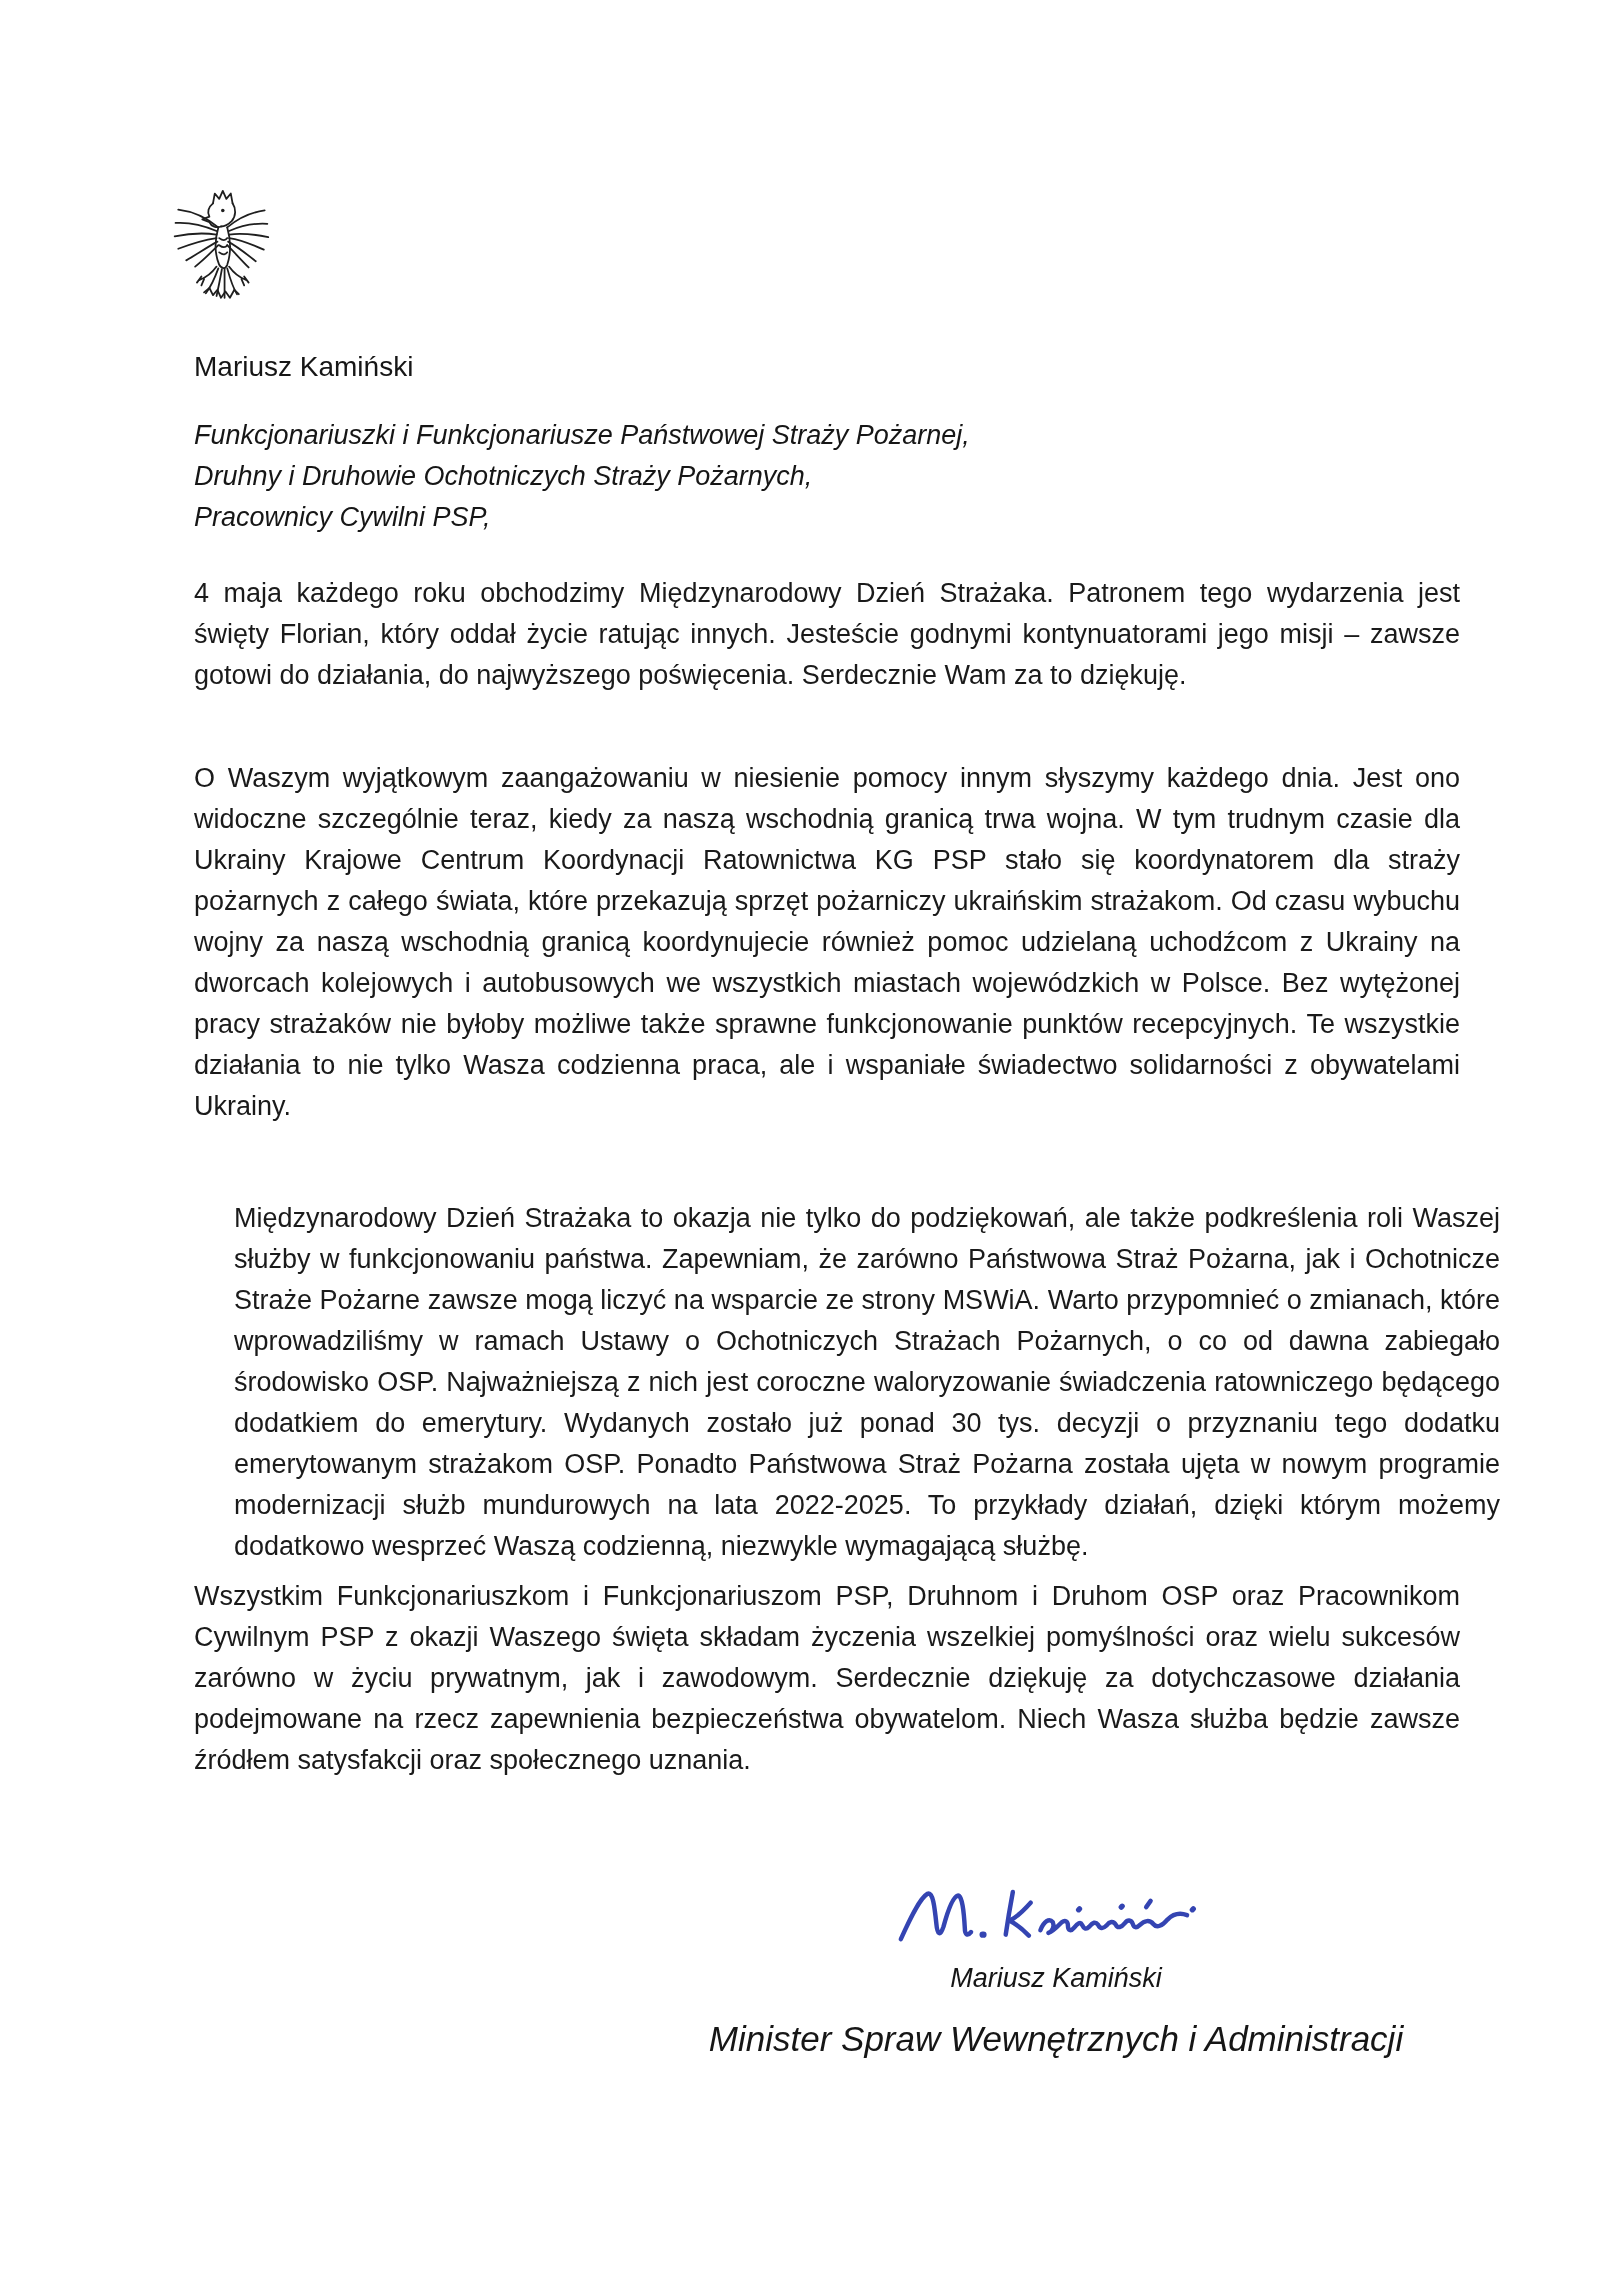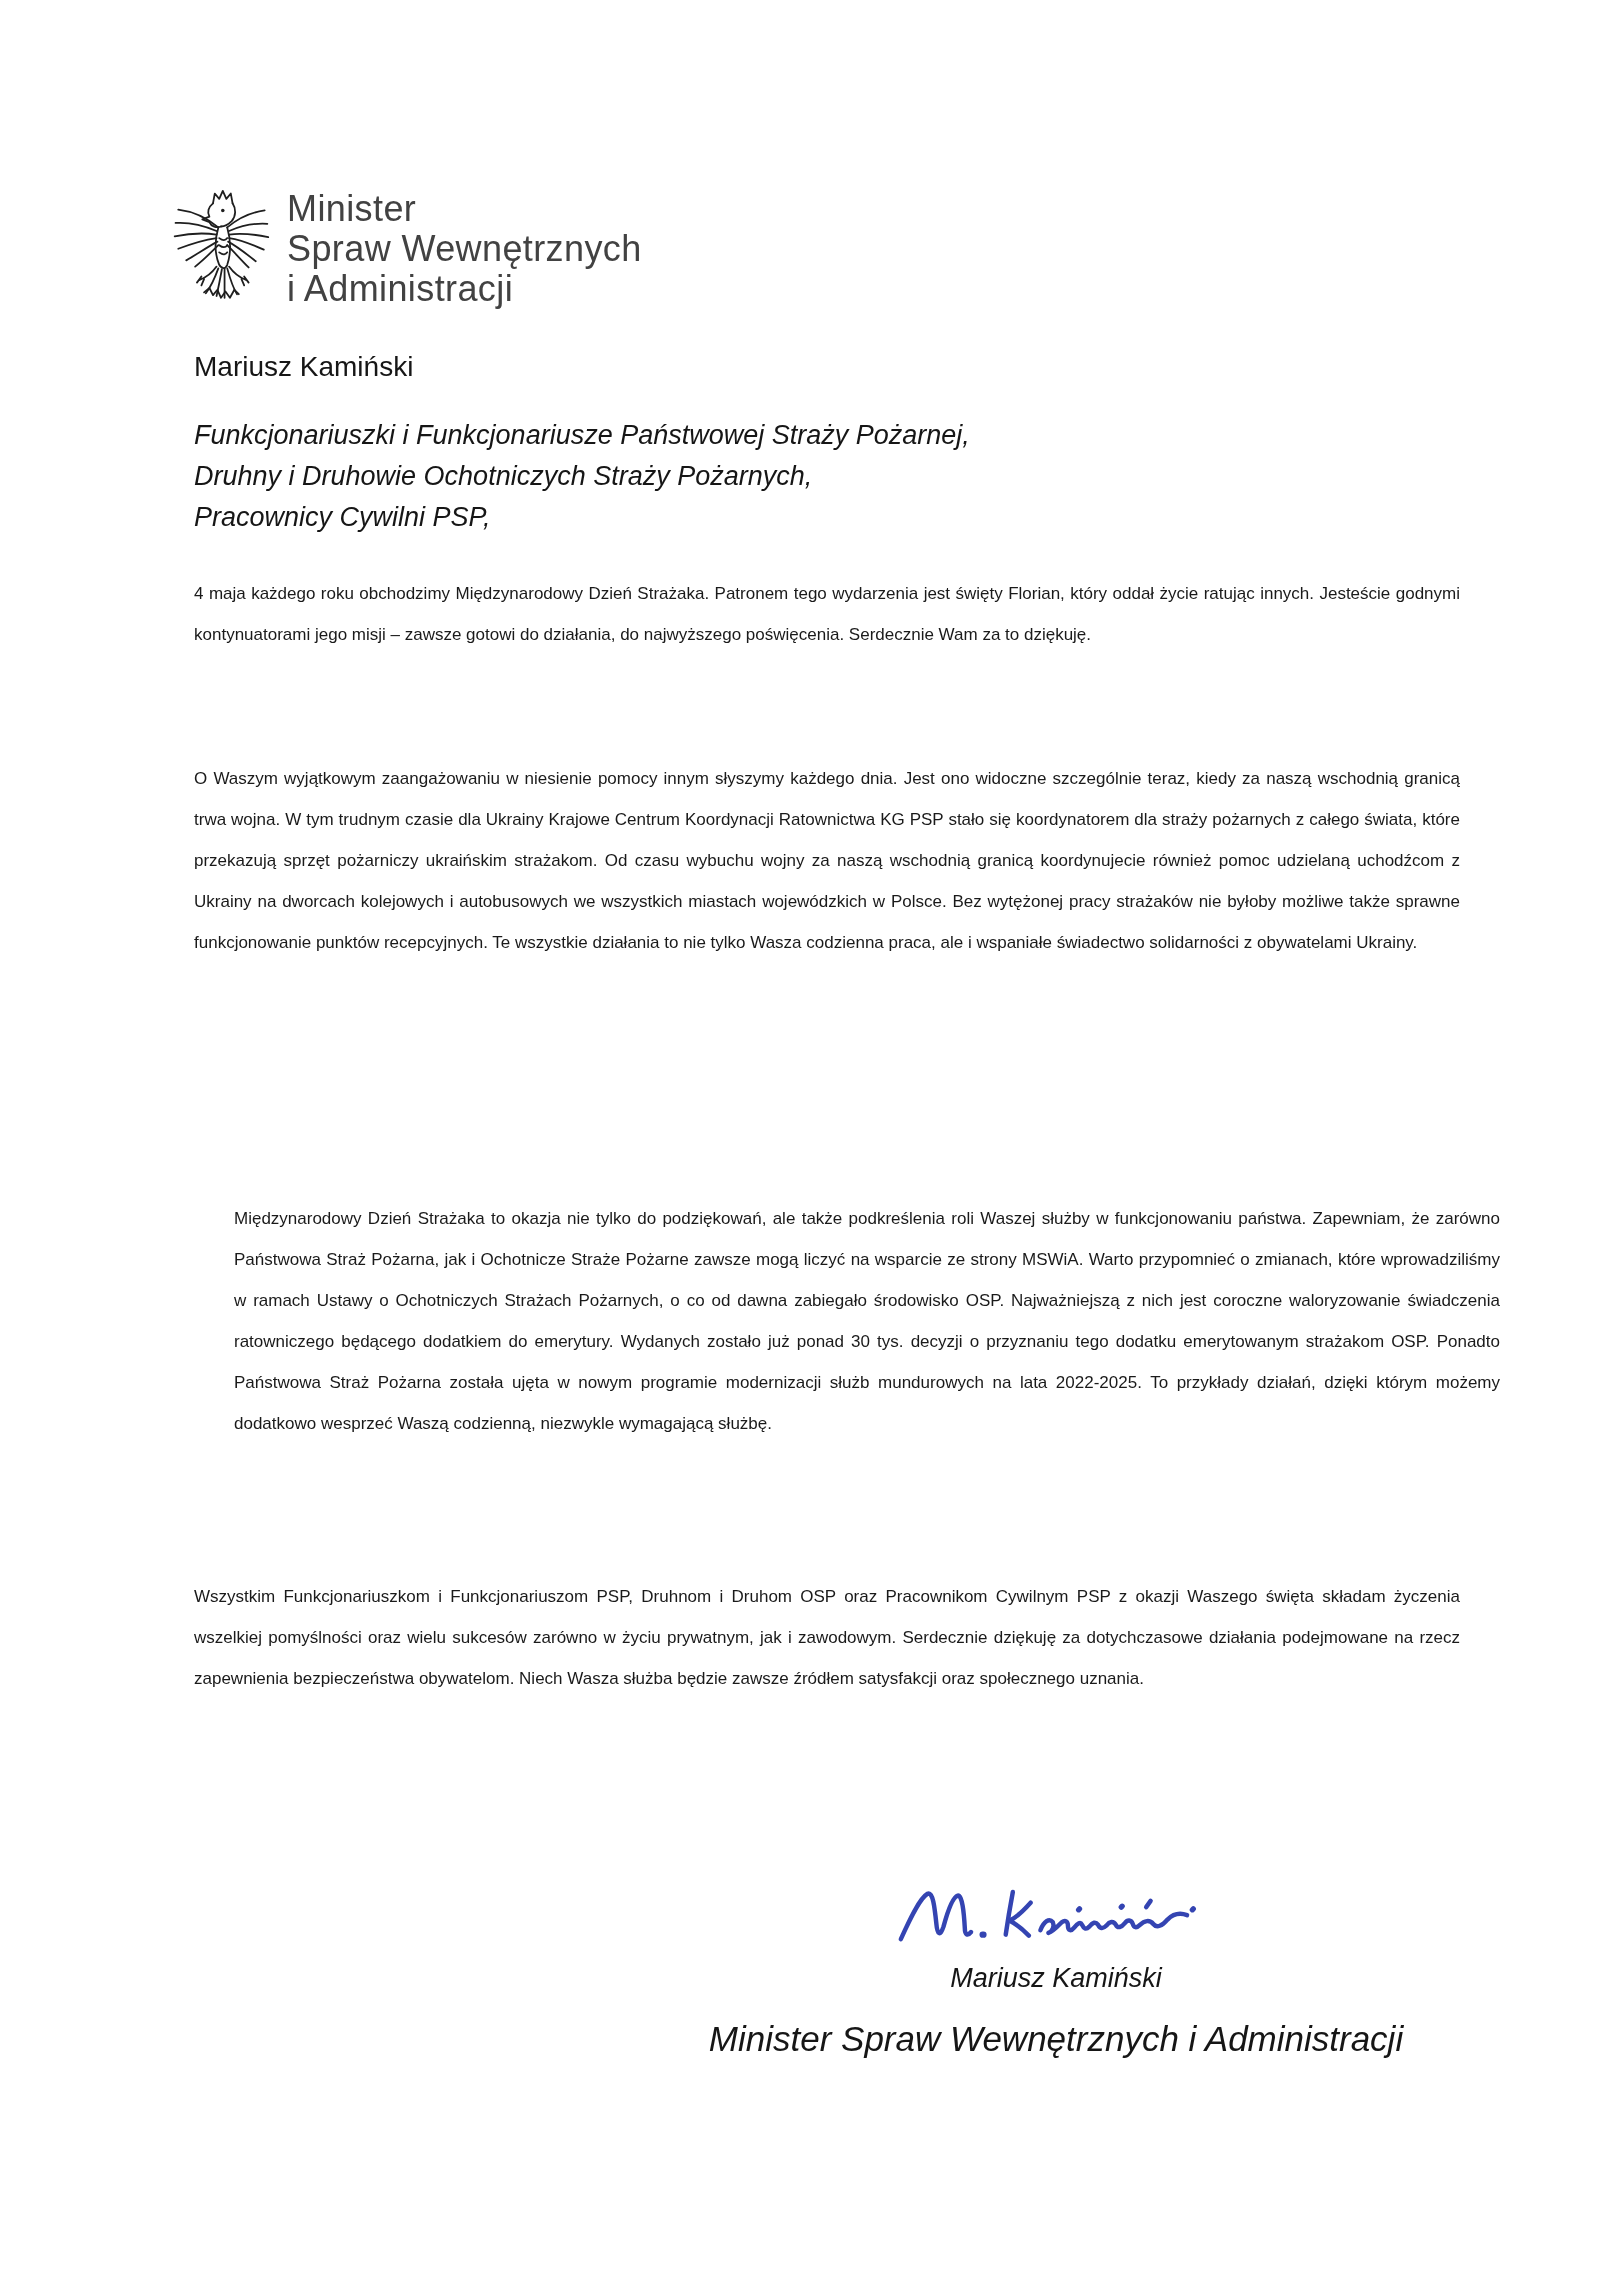--- a/index.html
+++ b/index.html
@@ -32,21 +32,21 @@
   }
   
   .salutation{
     left:194px;top:415px;
     font-size:27px;line-height:41px;
     font-style:italic;color:#161616;
     white-space:nowrap;
   }
   .para{
     left:194px;width:1266px;
-    font-size:17px;line-height:41px;
+    font-size:27px;line-height:41px;
     text-align:justify;text-justify:inter-word;
     color:#1a1a1a;
     margin:0;
   }
   .p1{top:573px;}
   .p2{top:758px;}
   .p3{top:1198px;margin-left:40px;}
   .p4{top:1564px;margin-top:12px;}
   
   .closing-salute{
@@ -99,25 +99,20 @@
         <path d="M52,44 C48,58 48,74 53,86 C56,91 60,91 62,86 C66,74 66,58 62,44"></path>
         <path d="M53,56 C57,59 60,59 62,56 M53,64 C57,67 60,67 62,64 M53,72 C57,75 60,75 62,72"></path>
 
         <path d="M50,88 C45,95 39,100 31,103 M33,99 L28,106 M36,102 L33,109"></path>
         <path d="M64,88 C69,95 75,100 83,103 M81,99 L86,106 M78,102 L81,109"></path>
 
         <path d="M52,90 C48,101 44,110 38,118 M56,91 C54,102 52,112 50,121 M59,91 C59,103 59,113 59,123 M62,90 C65,101 68,111 73,119"></path>
         <path d="M36,117 L42,112 L46,120 L51,114 L55,123 L60,116 L65,123 L70,114 L75,119"></path>
       </g>
     </svg>
-    <div class="ministry-lines">
-      <div>Minister</div>
-      <div>Spraw Wewnętrznych</div>
-      <div>i Administracji</div>
-    </div>
   </div>
 
   <div class="abs sender-name">Mariusz Kamiński</div>
 
   <div class="abs salutation">
     <div>Funkcjonariuszki i Funkcjonariusze Państwowej Straży Pożarnej,</div>
     <div>Druhny i Druhowie Ochotniczych Straży Pożarnych,</div>
     <div>Pracownicy Cywilni PSP,</div>
   </div>
 

